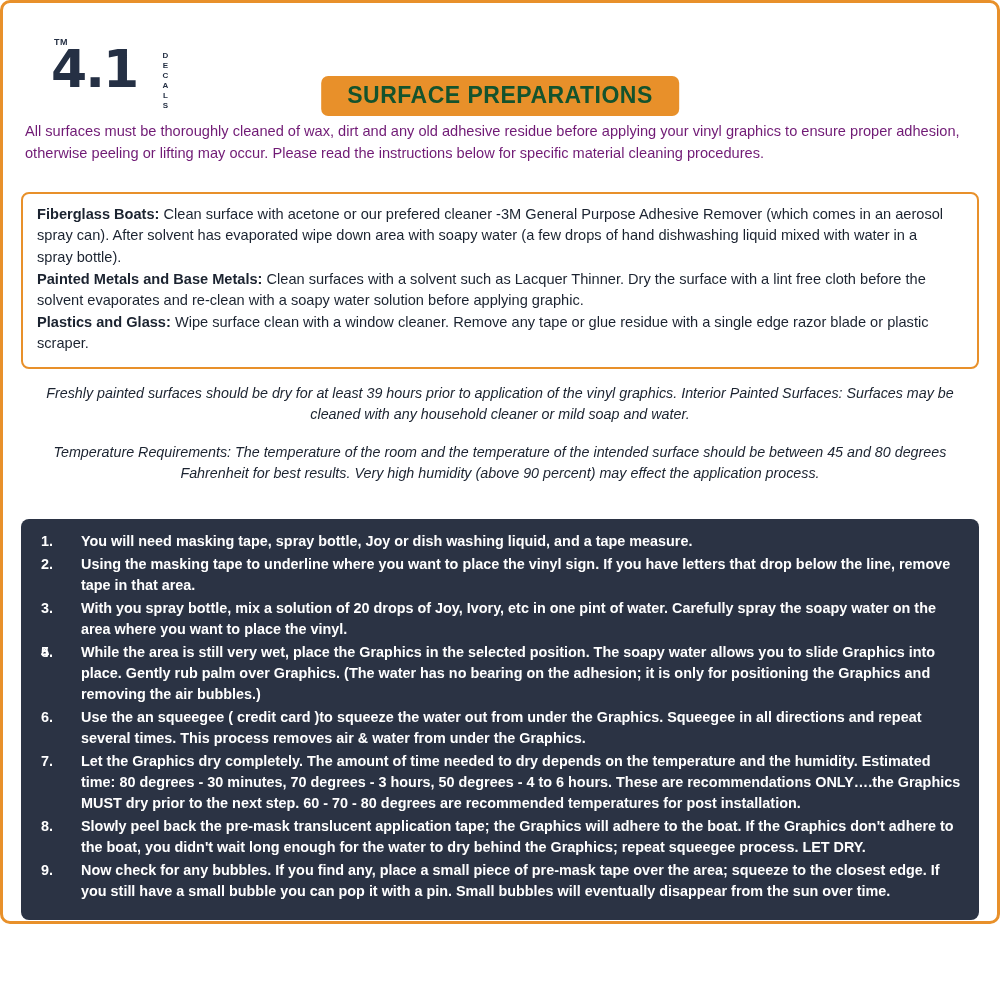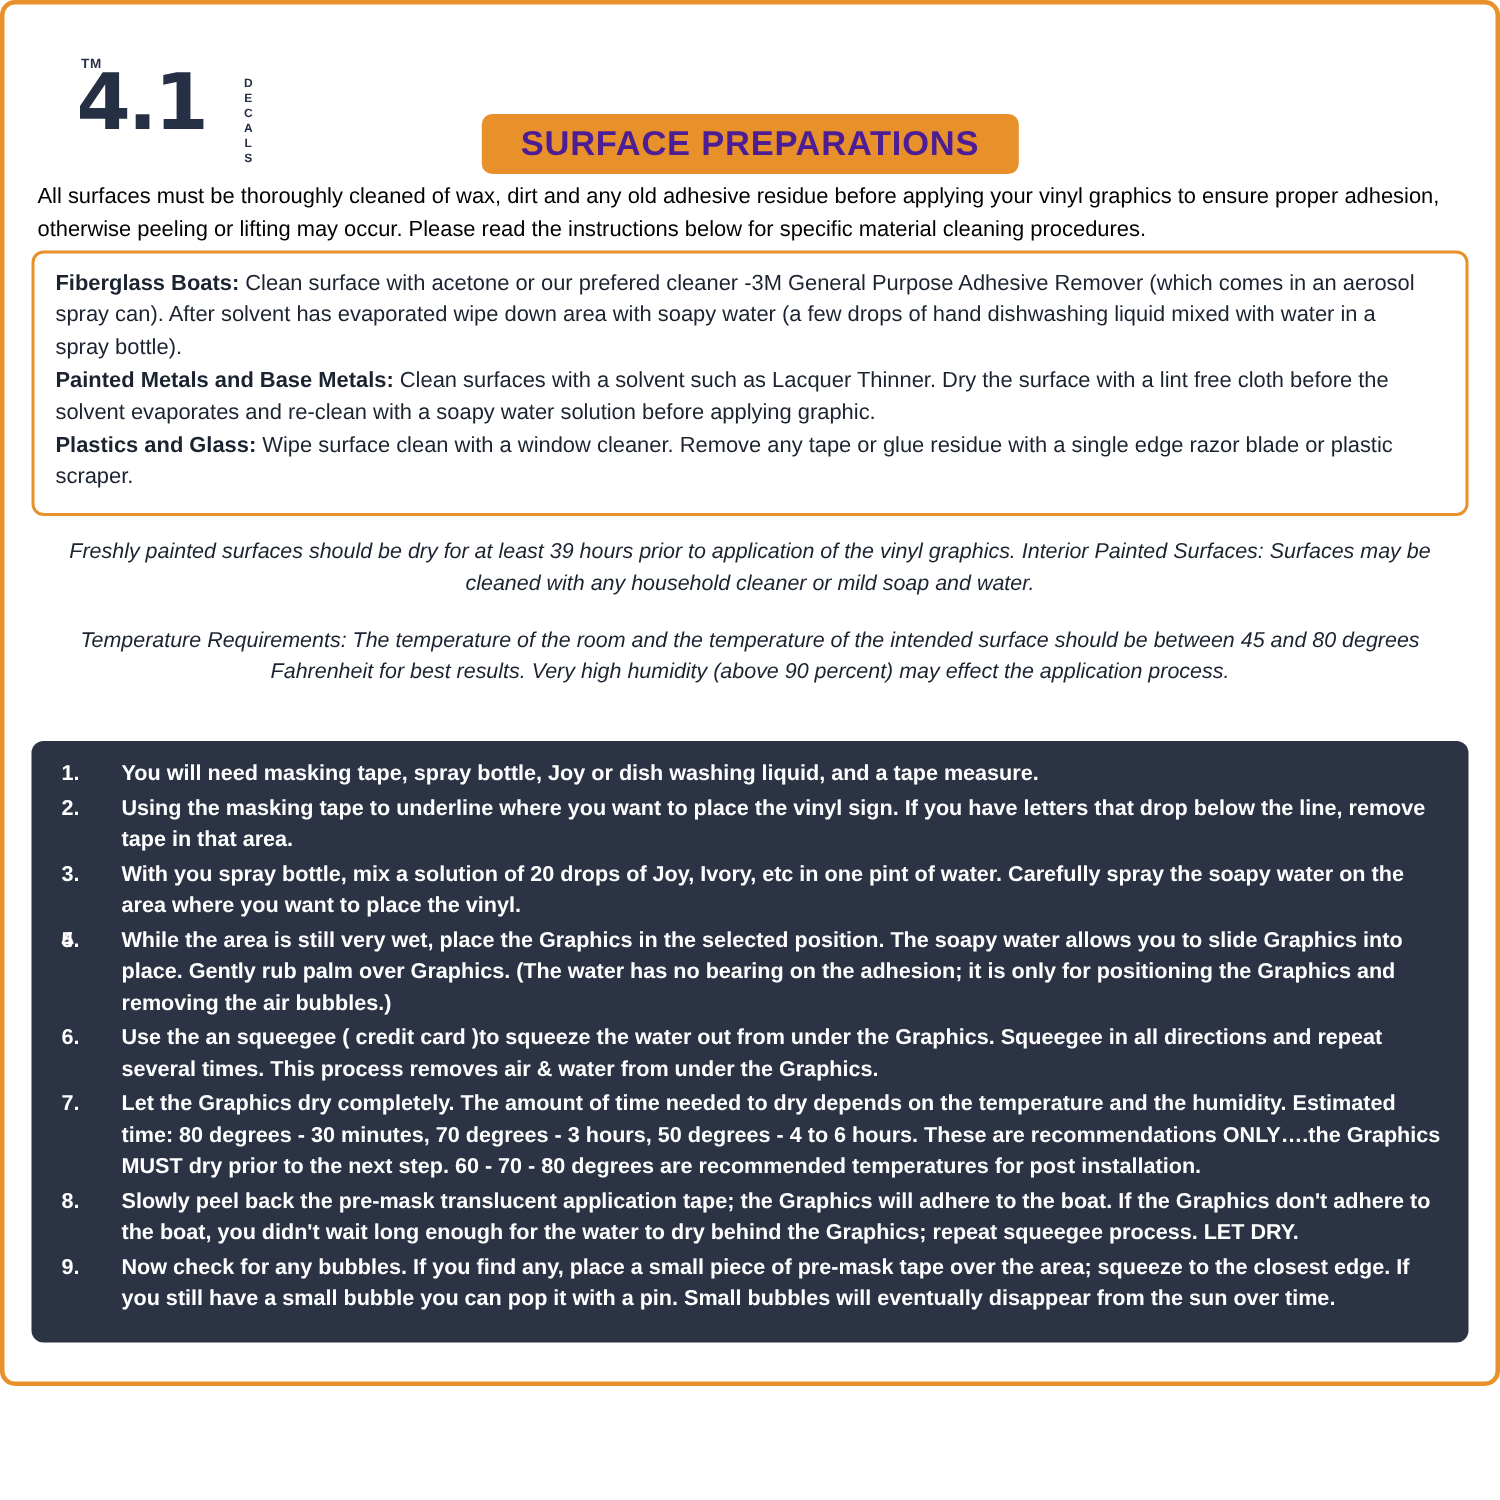--- a/index.html
+++ b/index.html
@@ -69,36 +69,36 @@
     writing-mode: vertical-rl;
     text-orientation: upright;
     line-height: 8px;
   }
   .banner {
     position: absolute;
     left: 50%;
     transform: translateX(-50%);
     top: 73px;
     background: #e8902a;
-    color: #4c1d95;
+    color: #14532d;
     font-weight: bold;
     font-size: 23px;
     letter-spacing: 0.5px;
     padding: 6px 26px 7px 26px;
     border-radius: 7px;
     white-space: nowrap;
   }
 
   
   .intro {
     margin: 0 22px;
     font-size: 14.6px;
     line-height: 1.5;
-    color: #000000;
-    padding-bottom: 2px;
+    color: #701a75;
+    padding-bottom: 27px;
   }
 
   
   .materials {
     margin: 0 18px;
     border: 2px solid #e8902a;
     border-radius: 8px;
     padding: 10px 30px 12px 14px;
     font-size: 14.6px;
     line-height: 1.48;

